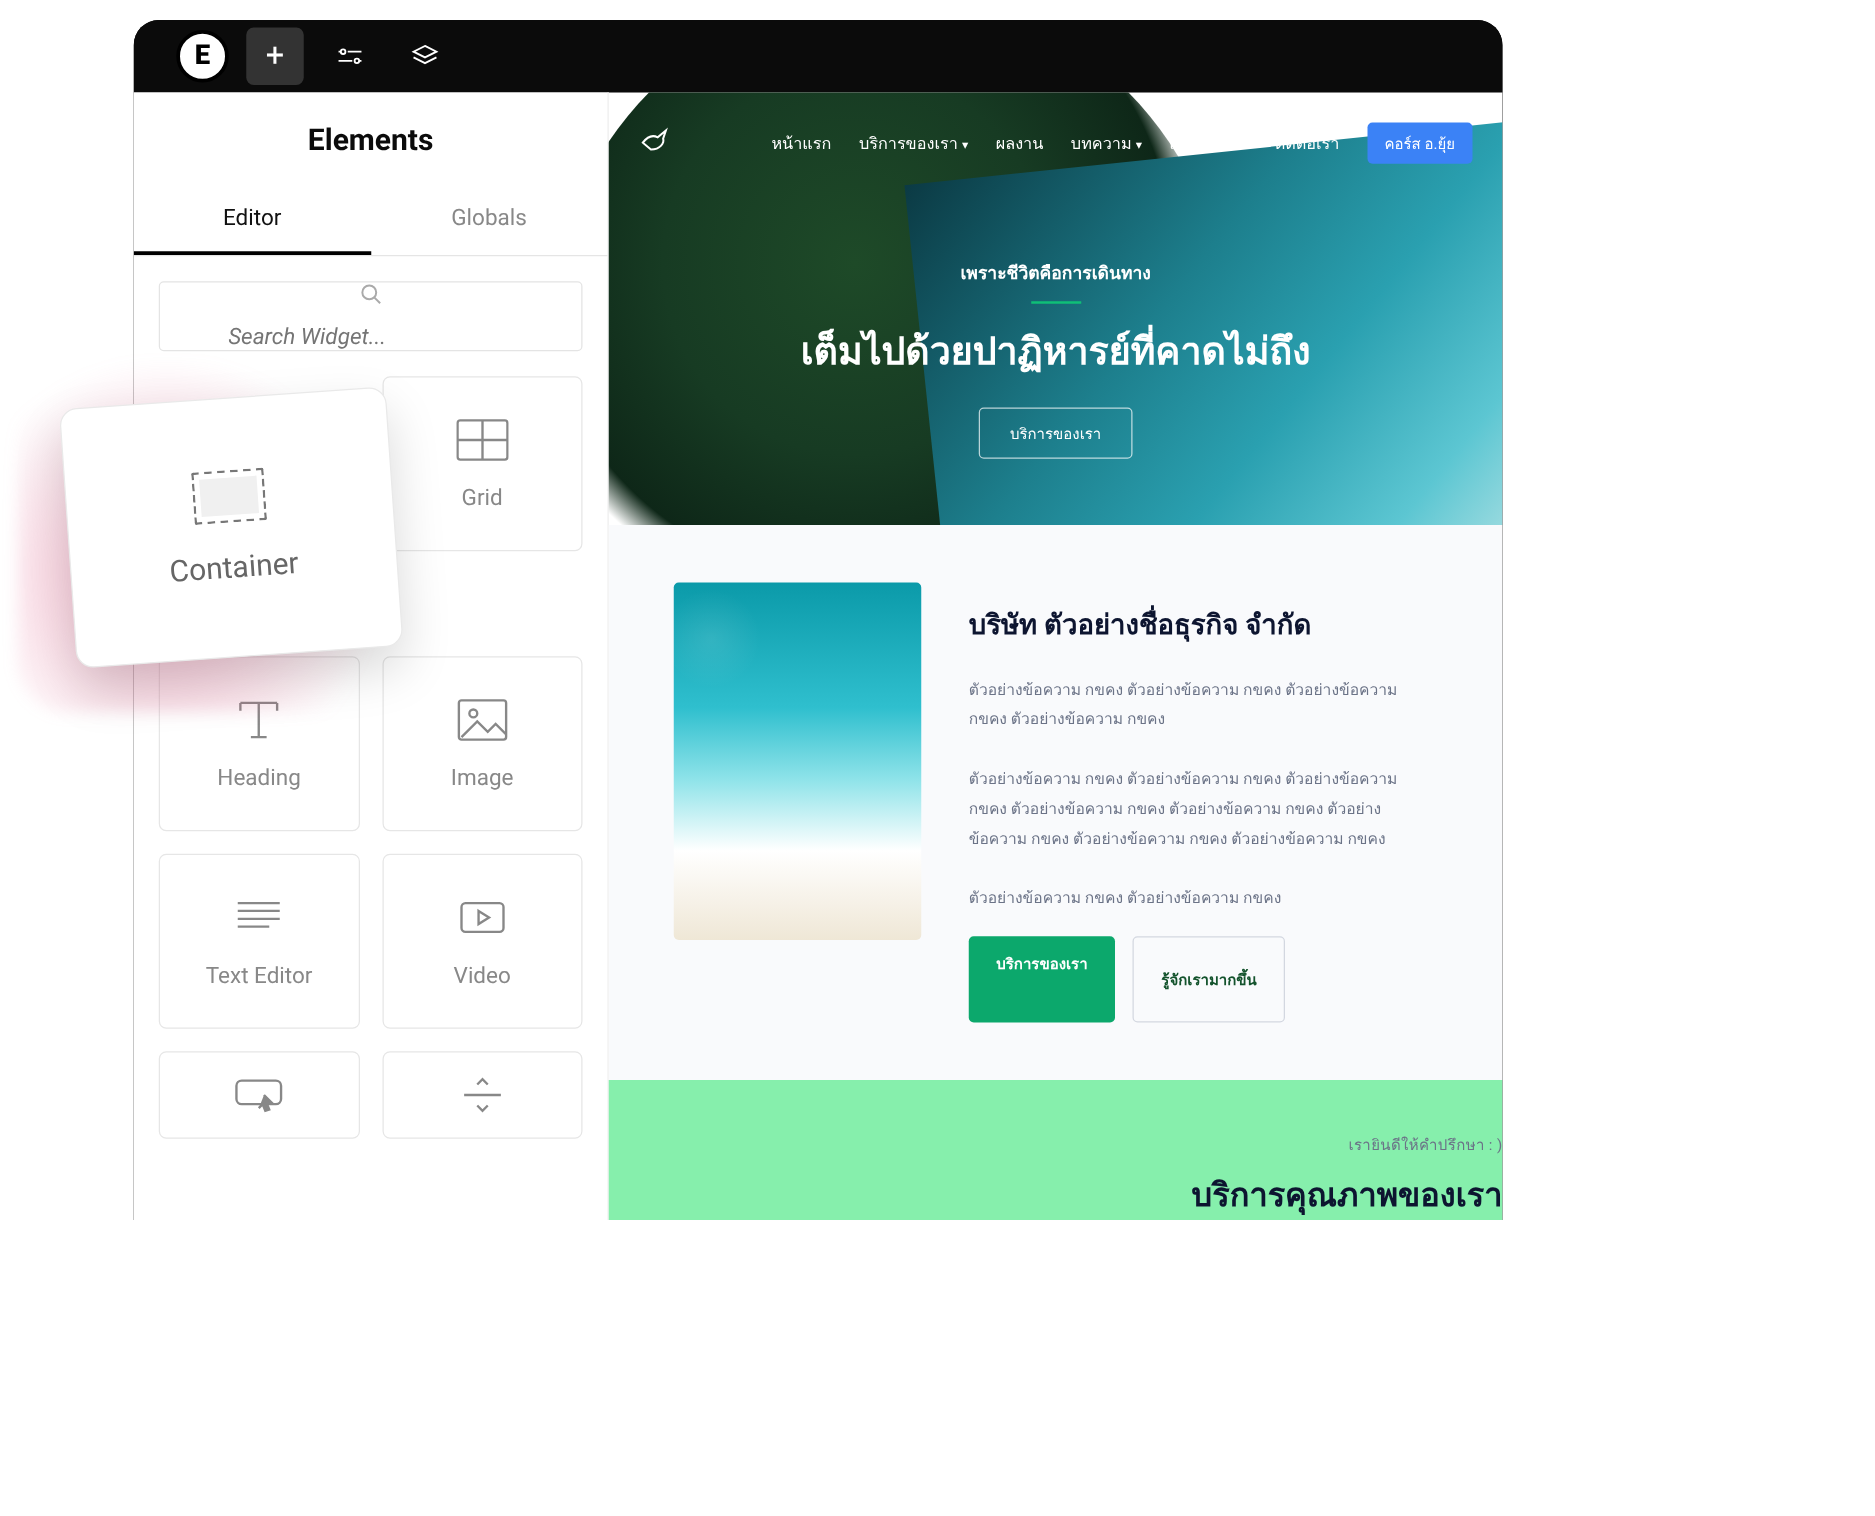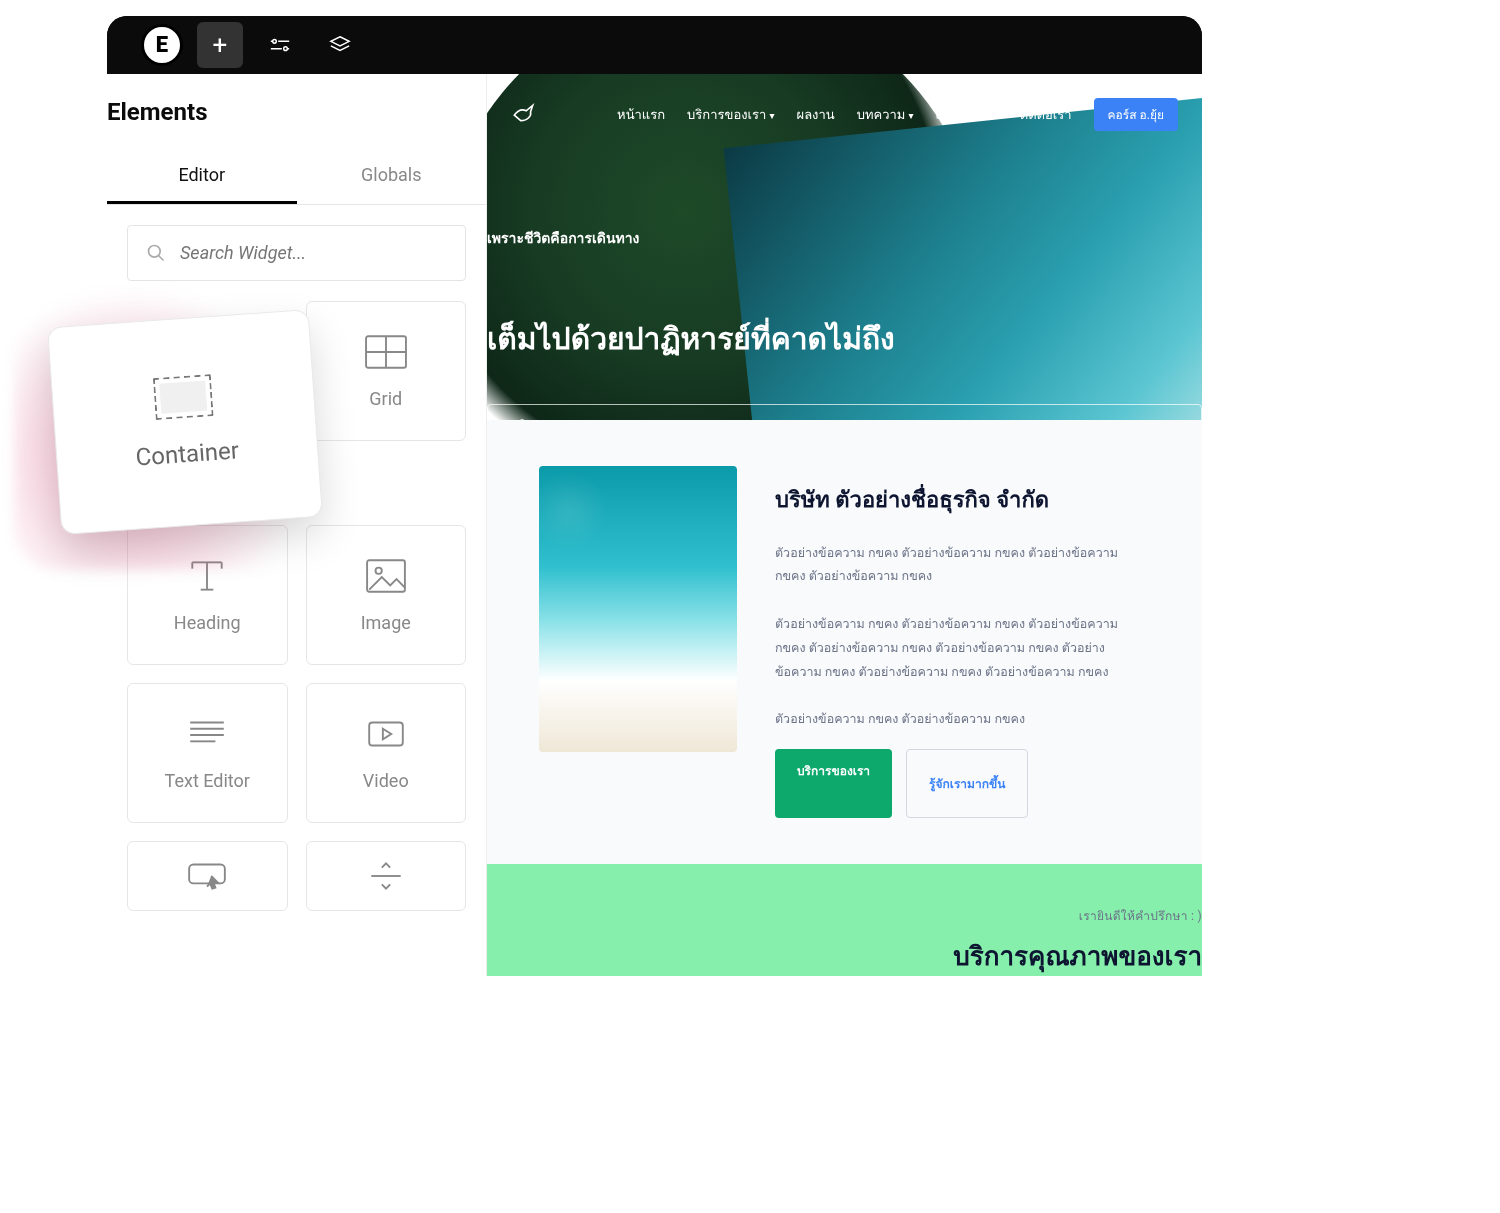--- a/index.html
+++ b/index.html
@@ -5,59 +5,59 @@
   * { margin: 0; padding: 0; box-sizing: border-box; font-family: -apple-system, BlinkMacSystemFont, "Segoe UI", Roboto, sans-serif; }
   body { background: #fff; width: 1500px; height: 1213px; overflow: hidden; position: relative; }
   .app { position: absolute; left: 107px; top: 16px; width: 1095px; height: 960px; border-radius: 20px 20px 0 0; overflow: hidden; background: #000; display: flex; flex-direction: column; }
   .topbar { height: 66px; background: #0b0b0b; display: flex; align-items: center; gap: 14px; padding-left: 34px; }
   .logo-circle { width: 42px; height: 42px; border-radius: 50%; background: #fff; display: flex; align-items: center; justify-content: center; color: #000; font-weight: 900; font-size: 22px; border: 3px solid #000; }
   .tb-btn { width: 46px; height: 46px; border-radius: 6px; display: flex; align-items: center; justify-content: center; color: #fff; }
   .tb-btn.plus { background: #333; font-size: 26px; }
   .tb-btn svg { width: 22px; height: 22px; stroke: #fff; fill: none; stroke-width: 1.6; }
   .body-row { flex: 1; display: flex; background: #fff; }
   .sidebar { width: 380px; background: #fff; border-right: 1px solid #eee; display: flex; flex-direction: column; }
-  .panel-title { text-align: left; font-size: 24px; font-weight: 700; color: #0b0b0b; padding: 24px 0 22px; }
+  .panel-title { text-align: center; font-size: 24px; font-weight: 700; color: #0b0b0b; padding: 24px 0 22px; }
   .tabs { display: flex; border-bottom: 1px solid #e5e5e5; }
   .tab { flex: 1; text-align: center; padding: 16px 0; font-size: 18px; color: #888; cursor: pointer; }
   .tab.active { color: #111; border-bottom: 3px solid #000; }
   .search-wrap { padding: 20px; }
-  .search { border: 1px solid #e4e4e4; border-radius: 4px; height: 56px; display: flex; align-items: center; padding: 0 18px; gap: 14px; }
+  .search { border: 1px solid #e4e4e4; border-radius: 4px; height: 56px; display: flex; align-items: center; padding: 0 18px; gap: 14px; flex-direction: column; }
   .search svg { width: 20px; height: 20px; stroke: #aaa; fill: none; stroke-width: 2; }
   .search input { border: none; outline: none; font-size: 18px; font-style: italic; color: #999; flex: 1; }
   .cat-head { display: flex; align-items: center; gap: 8px; padding: 6px 22px 14px; font-weight: 700; font-size: 20px; color: #111; }
   .cat-head::before { content: "▾"; font-size: 14px; }
   .widget-grid { display: grid; grid-template-columns: 1fr 1fr; gap: 18px; padding: 0 20px 20px; }
   .widget-card { border: 1px solid #e6e6e6; border-radius: 6px; height: 140px; background: #fff; display: flex; flex-direction: column; align-items: center; justify-content: center; gap: 16px; cursor: grab; }
   .widget-card .icon-slot { width: 46px; height: 40px; display: flex; align-items: center; justify-content: center; }
   .widget-card .icon-slot svg { width: 42px; height: 38px; stroke: #888; fill: none; stroke-width: 1.8; }
   .widget-card .lbl { color: #888; font-size: 18px; }
   .preview { flex: 1; display: flex; flex-direction: column; }
   .hero { height: 346px; position: relative; overflow: hidden; }
   .hero-bg { position: absolute; inset: 0; }
   .hero-bg::before { content: ""; position: absolute; left: -46px; top: -80px; width: 540px; height: 540px; background: radial-gradient(circle at 45% 40%, #1e4a28 0%, #173b23 35%, #0e2718 58%, transparent 64%); border-radius: 50%; }
   .hero-bg::after { content: ""; position: absolute; right: -60px; bottom: -80px; width: 520px; height: 380px; background: linear-gradient(135deg, #0b3a44 0%, #1d7f8d 35%, #2aa0b0 55%, #5cc6d2 75%, #e8f4f0 100%); transform: rotate(-6deg); }
-  .hero-content { position: absolute; inset: 0; display: flex; flex-direction: column; justify-content: flex-start; padding-top: 12px; color: #fff; gap: 20px; }
+  .hero-content { position: absolute; inset: 0; display: flex; flex-direction: column; align-items: center; justify-content: flex-start; padding-top: 12px; color: #fff; }
   .site-nav { width: 100%; display: flex; align-items: center; gap: 22px; font-size: 13px; padding: 12px 24px 0; }
   .site-nav .bird { margin-right: auto; }
   .site-nav .bird svg { width: 26px; height: 26px; stroke: #fff; fill: none; stroke-width: 1.5; }
   .site-nav span { cursor: pointer; }
   .cta-sm { background: #3b82f6; padding: 7px 14px; border-radius: 4px; font-size: 12px; }
   .hero-sub { margin-top: 76px; font-size: 14px; font-weight: 600; }
   .hero-bar { width: 40px; height: 2px; background: #0fbf77; margin: 12px 0 14px; }
   .hero-h1 { font-size: 30px; font-weight: 800; }
   .hero-btn { margin-top: 22px; border: 1px solid rgba(255,255,255,.7); padding: 10px 24px; border-radius: 4px; font-size: 12px; }
   .about { display: flex; gap: 38px; padding: 46px 52px; background: #f9fafc; }
   .about-img { width: 198px; height: 286px; background: linear-gradient(180deg, #0b9aa9 0%, #2fbfce 35%, #8ee3e9 55%, #fff 75%, #efe7d6 100%); border-radius: 4px; position: relative; overflow: hidden; }
   .about-img::before { content: ""; position: absolute; left: -10px; top: 5px; width: 80px; height: 80px; background: radial-gradient(circle, rgba(255,255,255,.1), transparent 70%); }
   .about-txt { flex: 1; }
   .about-txt h2 { font-size: 22px; font-weight: 800; color: #0d1530; margin-bottom: 18px; margin-top: 16px; }
   .about-txt p { font-size: 12.5px; color: #6b7387; line-height: 1.9; margin-bottom: 14px; margin-top: 24px; }
   .btn-row { display: flex; gap: 14px; margin-top: 18px; }
   .btn-green { background: #0ca86c; color: #fff; padding: 12px 22px; border-radius: 4px; font-size: 12px; font-weight: 600; }
-  .btn-ghost { border: 1px solid #d3d7e0; color: #3b82f6; padding: 24px 22px; border-radius: 4px; font-size: 12px; font-weight: 600; }
+  .btn-ghost { border: 1px solid #d3d7e0; color: #14532d; padding: 24px 22px; border-radius: 4px; font-size: 12px; font-weight: 600; }
   .services-strip { padding: 42px 0 0; text-align: right; background: #86efac; }
   .services-strip .tag { font-size: 12px; color: #6b7387; letter-spacing: .3px; }
   .services-strip h2 { font-size: 26px; font-weight: 800; color: #0d1530; margin-top: 10px; }
   .pink-glow { position: absolute; left: 14px; top: 290px; width: 300px; height: 280px; border-radius: 40px; background: radial-gradient(circle at 40% 60%, rgba(232,110,150,.55), rgba(232,110,150,0) 70%); filter: blur(6px); z-index: 4; }
   .float-card { position: absolute; left: 54px; top: 318px; width: 262px; height: 208px; background: #fff; border: 1px solid #e9e9e9; border-radius: 14px; box-shadow: 0 18px 40px rgba(0,0,0,.15); transform: rotate(-4deg); z-index: 6; display: flex; flex-direction: column; align-items: center; justify-content: center; gap: 22px; cursor: grab; }
   .float-card .dashed { width: 58px; height: 42px; border: 2px dashed #777; border-radius: 2px; position: relative; }
   .float-card .dashed::before { content: ""; position: absolute; left: 4px; top: 4px; right: 4px; bottom: 4px; background: #f0f0f0; }
   .float-card .lbl { font-size: 24px; color: #666; }
   .caret { font-size: 10px; }
 </style>

